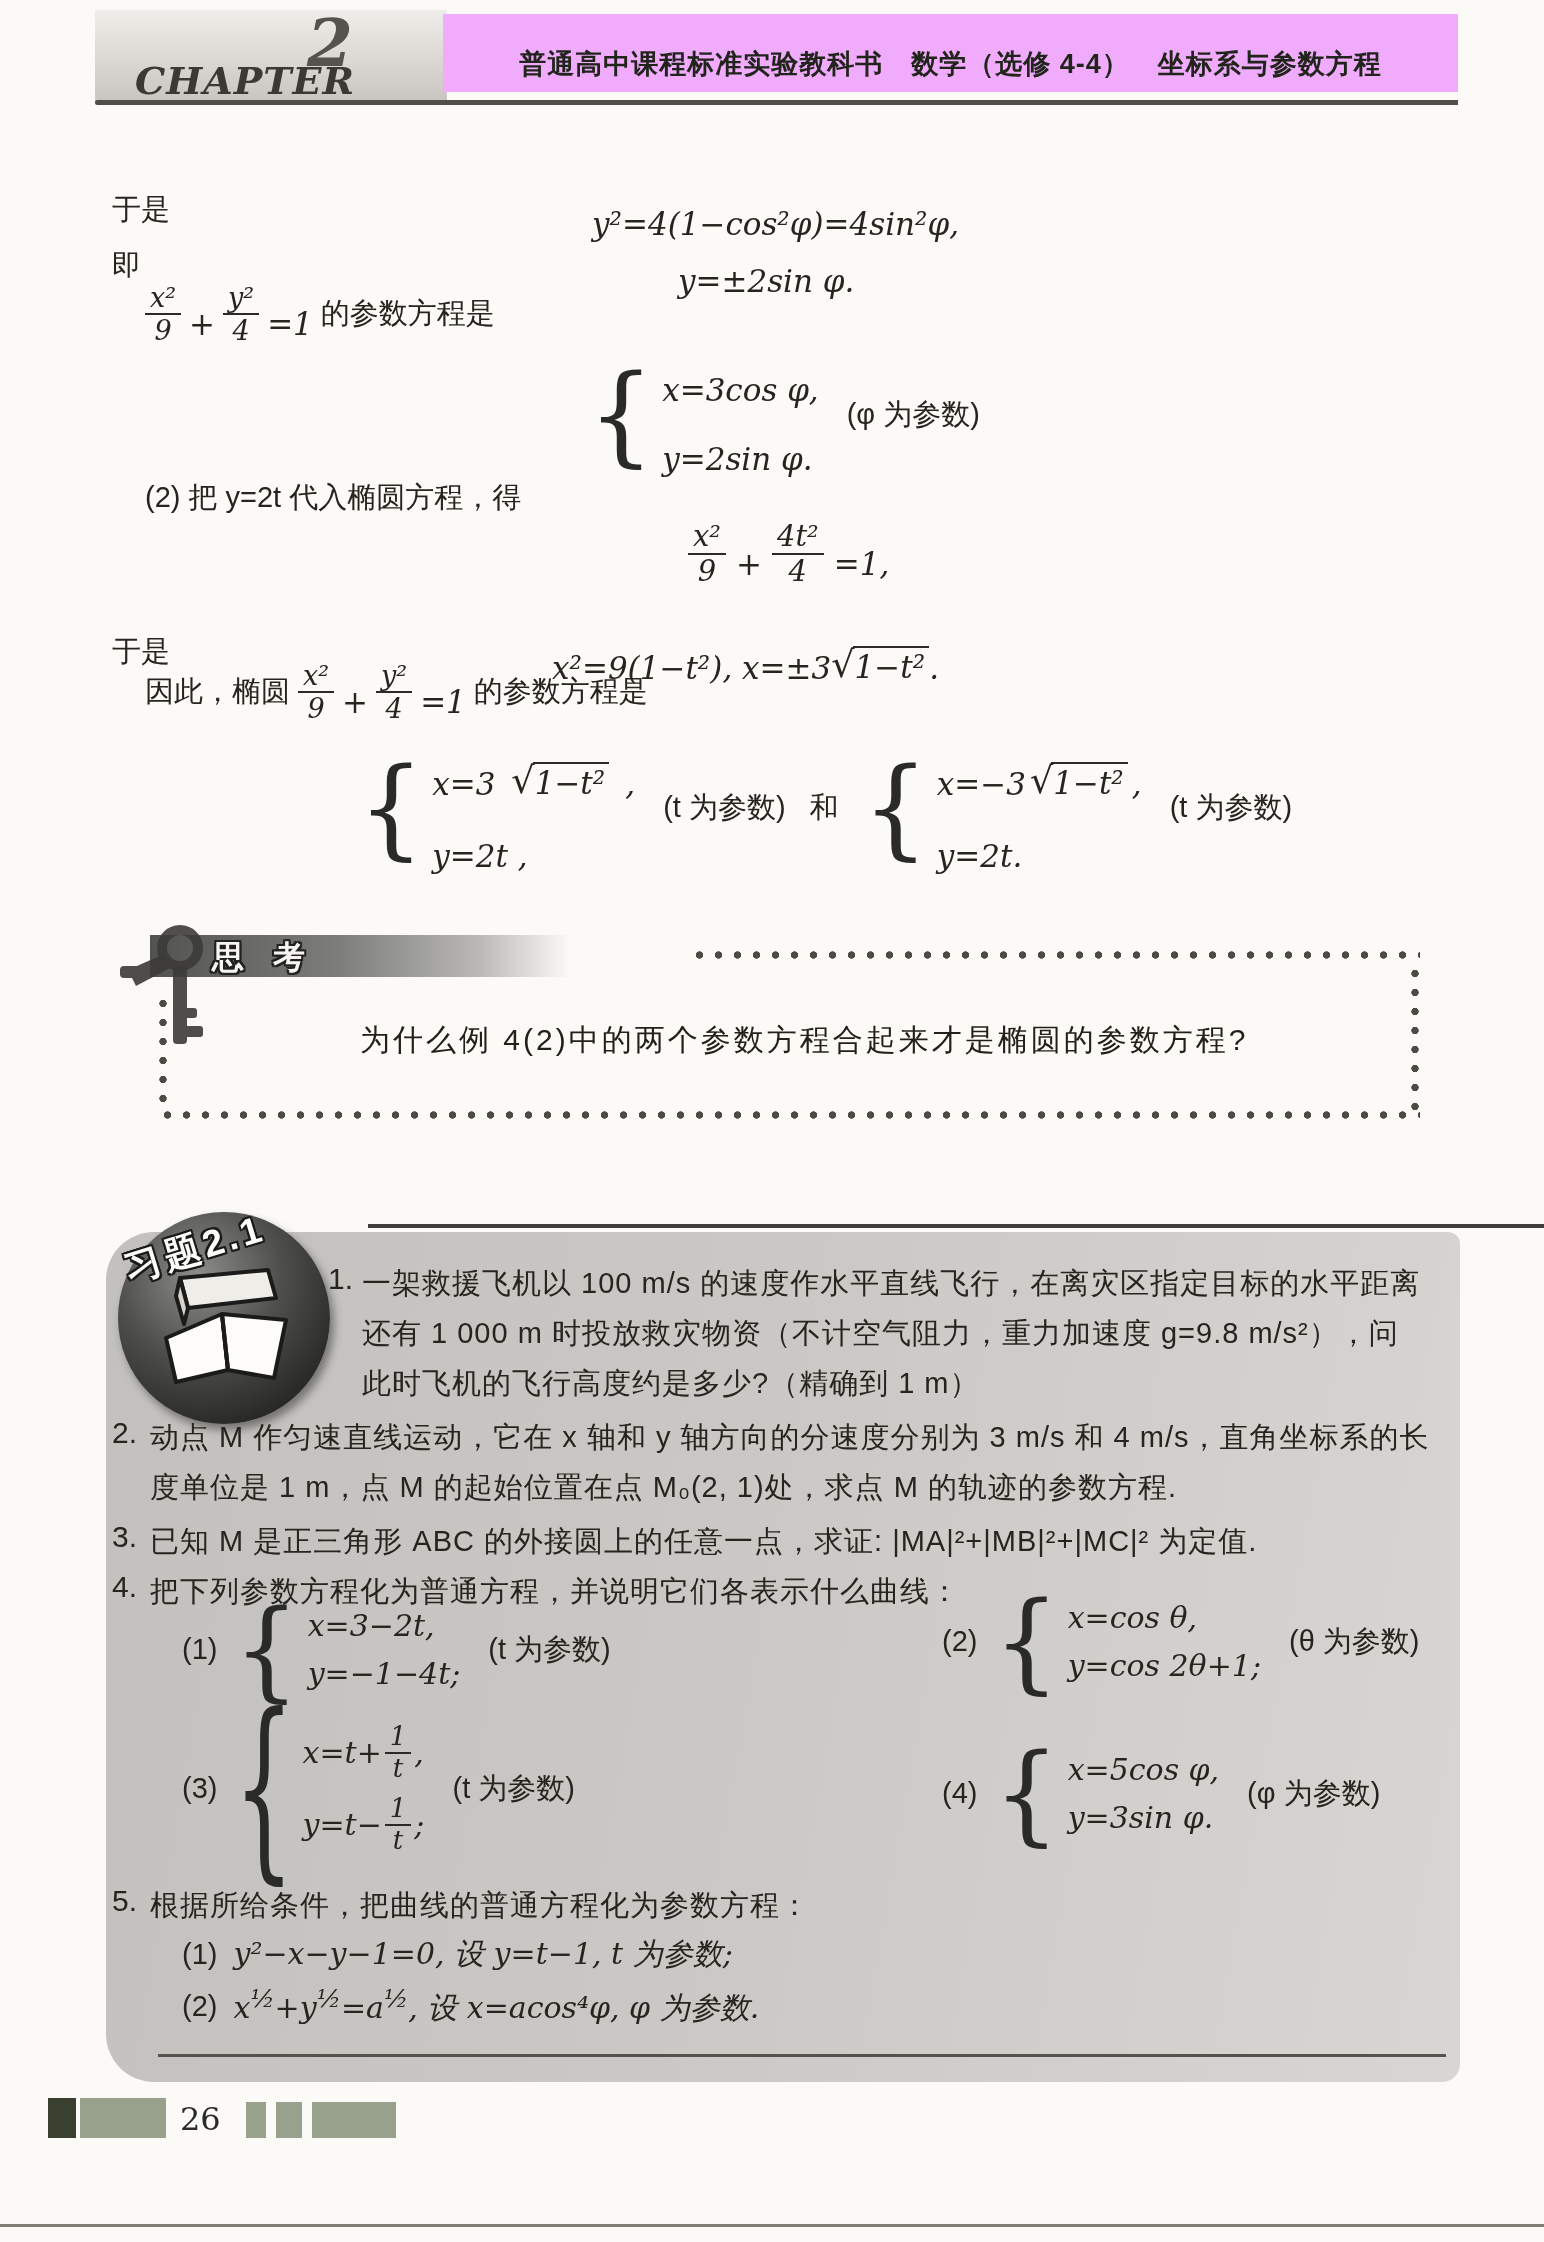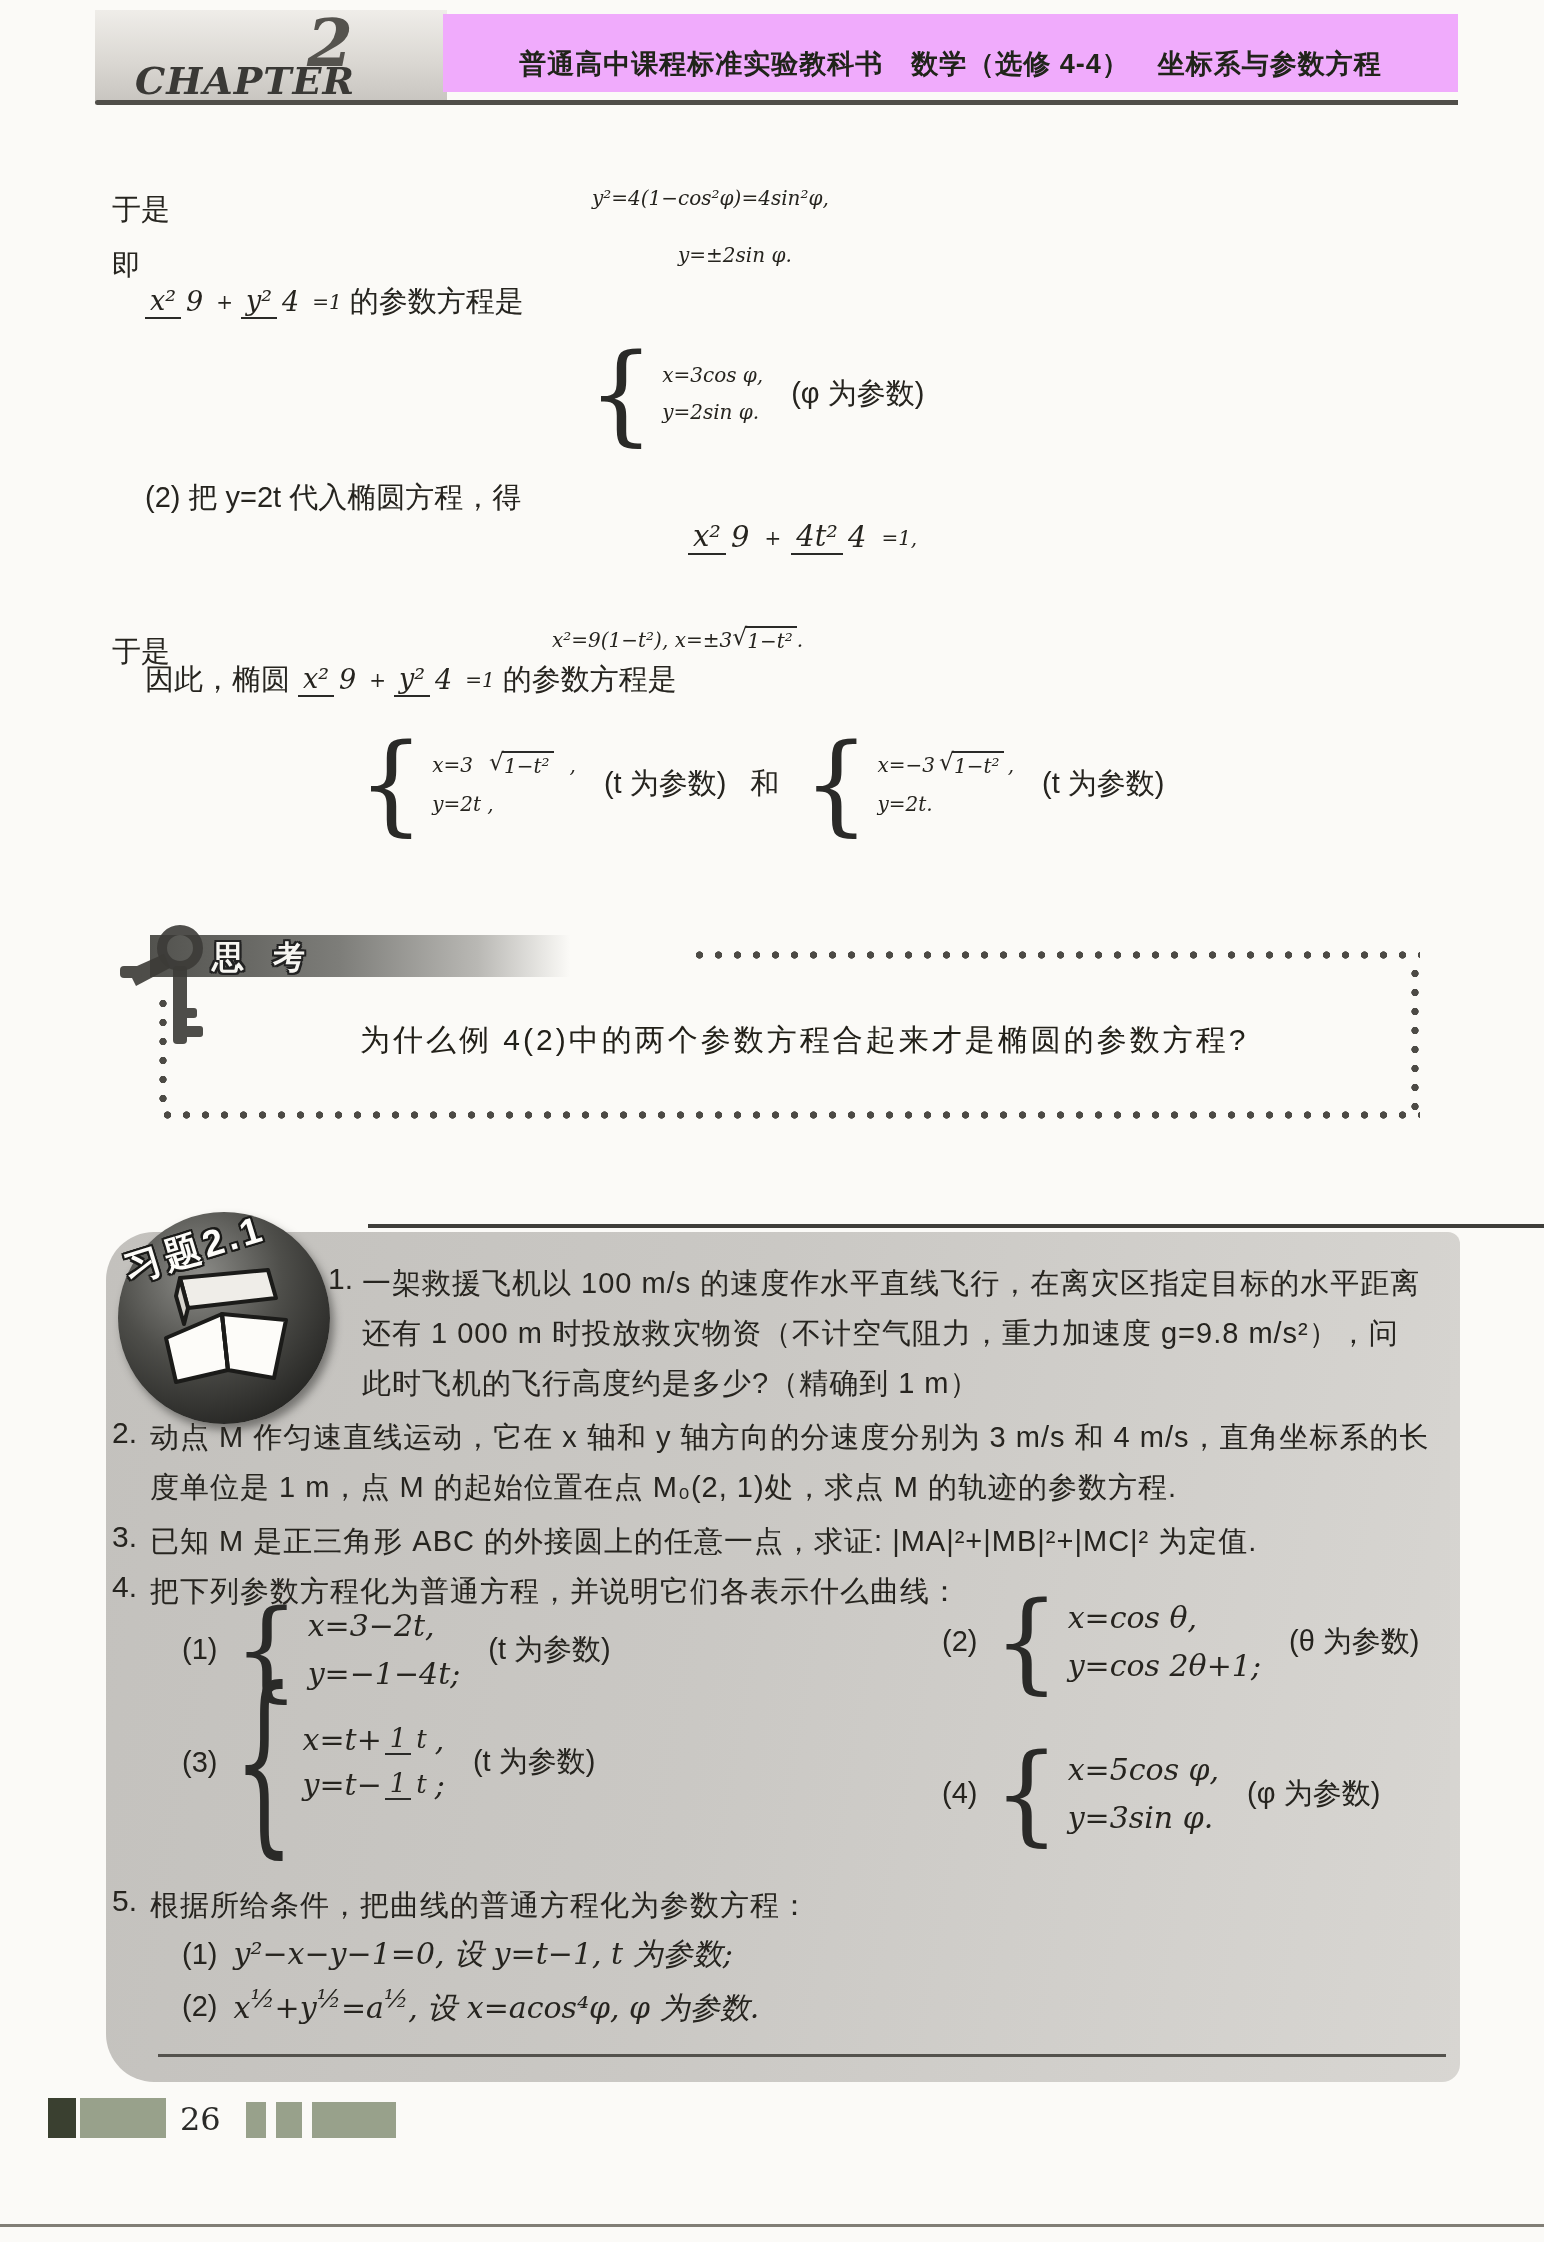--- a/index.html
+++ b/index.html
@@ -1,34 +1,34 @@
 <!DOCTYPE html>
 <html><head>
 <meta charset="utf-8">
 <style>
   html,body{margin:0;padding:0;background:#ffffff;}
   #page{position:relative;width:1544px;height:2242px;background:#fbfaf7;overflow:hidden;
         font-family:"Liberation Sans","DejaVu Sans",sans-serif;color:#26241f;}
   .abs{position:absolute;}
   .cn{font-size:29px;color:#26241f;}
-  .math{font-family:"DejaVu Serif",serif;font-style:italic;font-size:20px;color:#26241f;}
+  .math{font-family:"DejaVu Serif",serif;font-style:italic;font-size:31px;color:#26241f;margin-top:20px;}
   .mathline{white-space:nowrap;}
   
   #header-left{left:95px;top:10px;width:352px;height:92px;
       background:linear-gradient(180deg,#efede9 0%,#dbd8d3 55%,#c8c5c0 100%);}
   #chapter-label{left:40px;top:48px;font-family:"DejaVu Serif",serif;font-style:italic;
       font-weight:bold;font-size:38px;letter-spacing:1px;color:#3a3936;}
   #chapter-number{left:212px;top:-6px;font-family:"DejaVu Serif",serif;font-style:italic;
       font-weight:bold;font-size:66px;color:#55534e;}
   #header-bar{left:443px;top:14px;width:1015px;height:78px;background:#f0abfc;
       display:flex;align-items:flex-end;justify-content:center;padding-bottom:10px;box-sizing:border-box;}
   #header-bar .t{font-size:27px;font-weight:bold;color:#20241a;letter-spacing:1px;}
   #header-rule{left:95px;top:100px;width:1363px;height:5px;background:#504e49;border-radius:5px 0 0 5px;}
   
-  .frac{display:inline-flex;flex-direction:row;align-items:center;vertical-align:middle;
+  .frac{display:inline-flex;flex-direction:column;align-items:center;vertical-align:middle;
         font-family:"DejaVu Serif",serif;font-style:italic;line-height:1.15;font-size:27px;}
   .frac .num{border-bottom:2px solid #2a2a28;padding:0 5px;}
   .frac .den{padding:0 5px;}
   .sqrt{display:inline-flex;align-items:flex-start;}
   .sqrt .sign{font-style:normal;font-size:1.18em;margin-right:-2px;position:relative;top:-3px;}
   .sqrt .radicand{border-top:2px solid #2a2a28;padding:1px 4px 0 2px;}
   .sys{display:inline-flex;align-items:center;}
   .sys .brace{font-family:"DejaVu Serif",serif;font-size:104px;line-height:0.8;font-weight:400;
         color:#2a2a28;transform:scaleY(1.05);margin-right:8px;}
   .sys .brace.tall{transform:scaleY(2.05);font-size:96px;}

